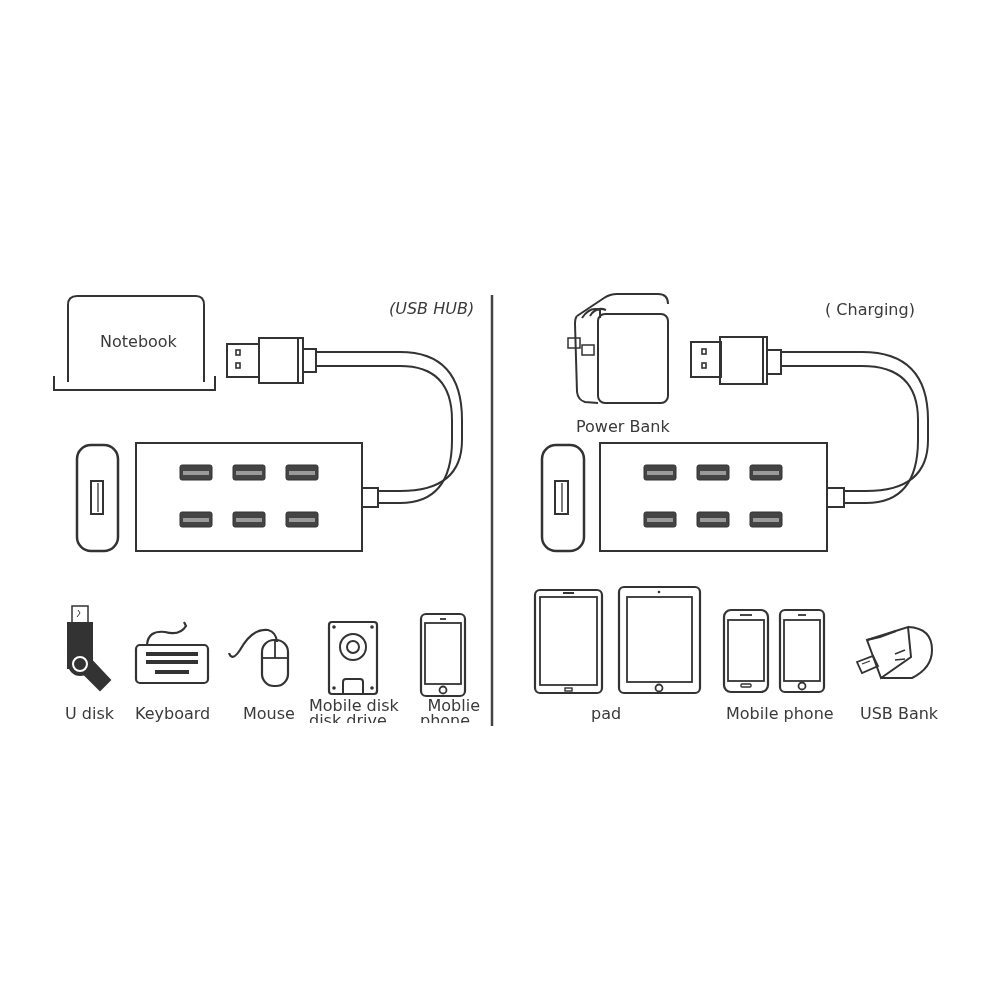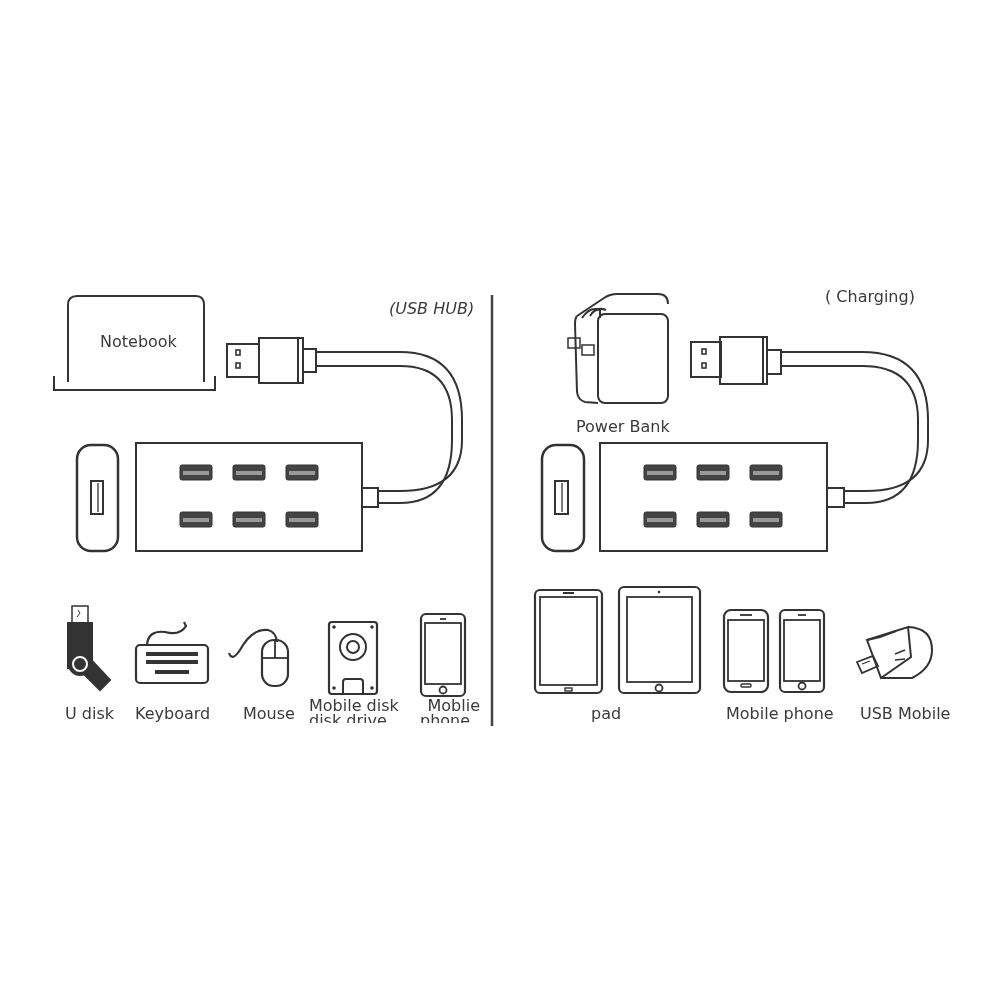--- a/index.html
+++ b/index.html
@@ -196,30 +196,30 @@
       <rect x="647" y="518" width="26" height="4"></rect>
         <rect x="700" y="518" width="26" height="4"></rect>
         <rect x="753" y="518" width="26" height="4"></rect>
     </g>
   </g>
 </svg>
 
 <div class="lbl" style="left:389px; top:300px;font-style:italic;">(USB HUB)</div>
 <div class="lbl" style="left:100px; top:333px;text-align:right;">Notebook</div>
 
-<div class="lbl" style="left:825px; top:288px;text-align:center;">( Charging)</div>
+<div class="lbl" style="left:825px; top:301px;text-align:center;">( Charging)</div>
 <div class="lbl" style="left:576px; top:410px;margin-top:8px;">Power Bank</div>
 
 <div class="lbl" style="left:65px; top:705px;text-align:right;">U disk</div>
 <div class="lbl" style="left:135px; top:705px;">Keyboard</div>
 <div class="lbl" style="left:243px; top:705px;">Mouse</div>
 <div class="abs clip" style="left:309px; top:697px; width:110px; height:26px;">
   <div class="lbl" style="left:0; top:0; position:relative;">Mobile disk</div>
   <div class="lbl" style="left:0; top:-2px; position:relative;">disk drive</div>
 </div>
 <div class="abs clip" style="left:420px; top:697px; width:60px; height:26px;">
   <div class="lbl" style="left:0; top:0; position:relative;text-align:right;">Moblie</div>
   <div class="lbl" style="left:0; top:-2px; position:relative;">phone</div>
 </div>
 
 <div class="lbl" style="left:591px; top:705px;">pad</div>
 <div class="lbl" style="left:726px; top:705px;">Mobile phone</div>
-<div class="lbl" style="left:860px; top:705px;">USB Mobile</div>
+<div class="lbl" style="left:860px; top:705px;">USB Bank</div>
 
 </body></html>

